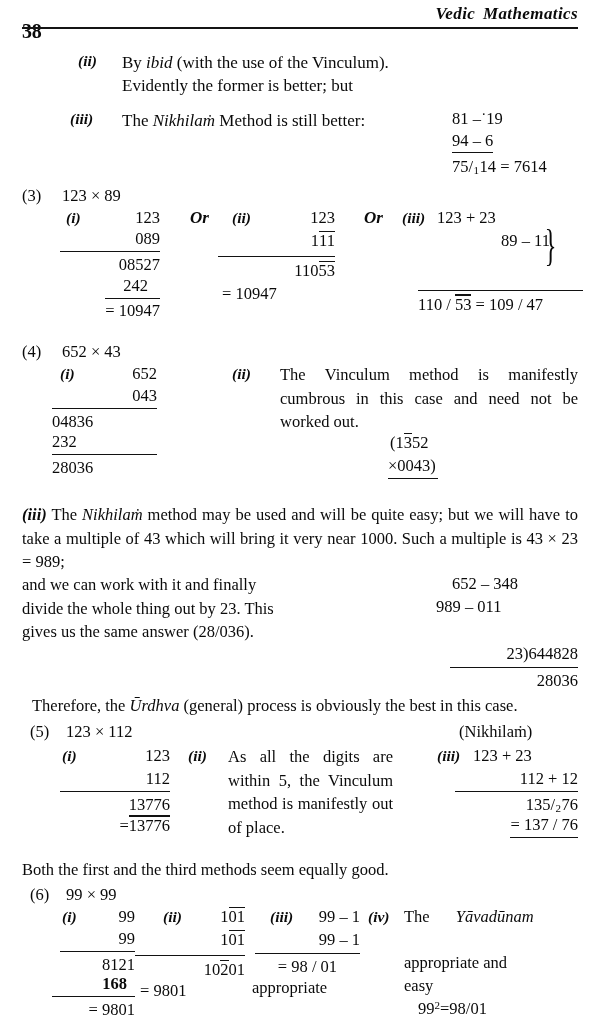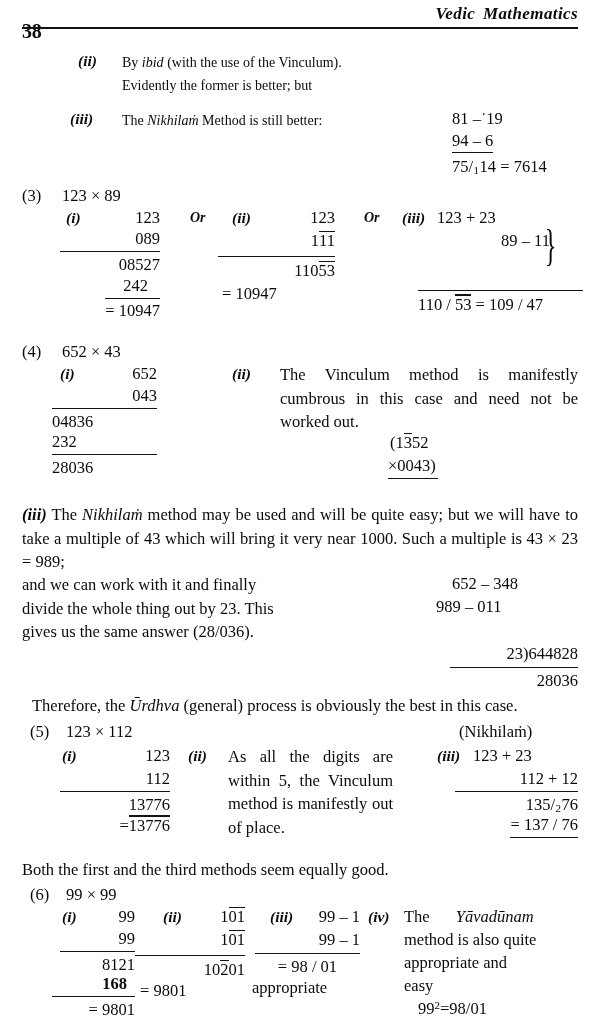--- a/index.html
+++ b/index.html
@@ -53,21 +53,21 @@
     position: absolute;
     left: 22px;
     top: 27px;
     width: 556px;
     height: 2.2px;
     background: #141414;
   }
 
   
   .abs { position: absolute; }
-  .tx { font-size: 14px; line-height: 22px; }
+  .tx { font-size: 17px; line-height: 22px; }
   .it { font-style: italic; }
   .bi { font-style: italic; font-weight: bold; }
 
   .para {
     position: absolute;
     font-size: 16.5px;
     line-height: 23.5px;
     text-align: justify;
   }
   .para.noj { text-align: left; }
@@ -267,20 +267,19 @@
   <div class="num ra" style="left:255px; top:906px; width:105px;">99 – 1</div>
   <div class="num ra" style="left:255px; top:929px; width:105px;">99 – 1</div>
   <div class="num ra barwide" style="left:255px; top:953px; width:105px; padding-top:2px;text-align:center;">= 98 / 01</div>
   <div class="num" style="left:252px; top:977px;">appropriate</div>
 
   <span class="lbl" style="left:368px; top:908px;">(iv)</span>
   <div class="num" style="left:404px; top:906px; width:180px;">
     <span>The</span>
     <span class="it" style="margin-left:22px;">Yāvadūnam</span>
   </div>
-  <div class="num" style="left:404px; top:929px;">method is also quite</div>
   <div class="num" style="left:404px; top:952px;">appropriate    and</div>
   <div class="num" style="left:404px; top:975px;">easy</div>
   <div class="num" style="left:418px; top:995px;">
     <span>99</span><span class="sup">2</span><span>=98/01</span>
   </div>
 
 </div>
 
 </body></html>

